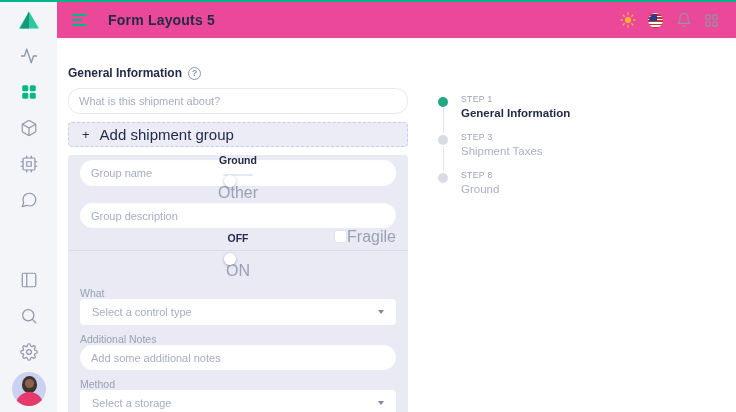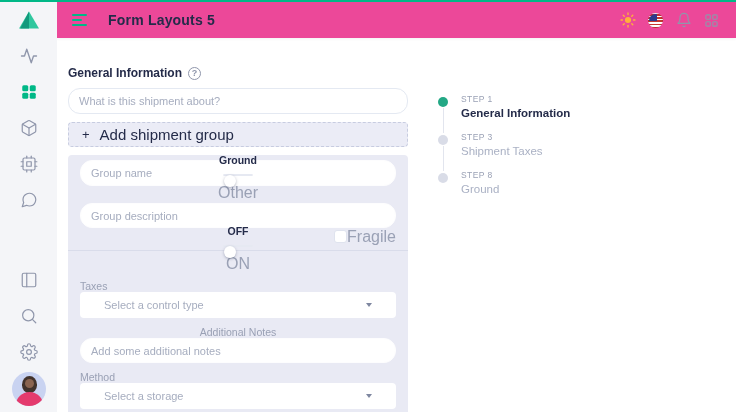--- a/index.html
+++ b/index.html
@@ -56,21 +56,21 @@
   .toggle { width:30px; height:14px; border-radius:8px; background:#f7f8fb; border:1px solid #e6e9f2; position:relative; cursor:pointer; }
   .toggle-knob { position:absolute; left:0; top:0; width:12px; height:12px; border-radius:50%; background:#fff; box-shadow:0 1px 3px rgba(60,70,100,0.4); }
 
   .checkbox-row { display:flex; justify-content:flex-end; align-items:center; height:13px; }
   .checkbox { width:13px; height:13px; background:#fff; border:1px solid #dfe3ee; border-radius:3px; cursor:pointer; }
 
   .divider { height:1px; background:#d9dcea; margin:7px -12px 0; }
   .control-title { margin-top:9px; font-size:11.5px; font-weight:700; color:var(--text-dark,#242b49); height:12px; }
   .field-label { font-size:10.5px; color:var(--text-muted,#9aa1b5); height:11px; }
 
-  .select { height:26px; background:#fff; border-radius:4px; display:flex; align-items:center; justify-content:space-between; padding:0 24px; cursor:pointer; }
+  .select { height:26px; background:#fff; border-radius:4px; display:flex; align-items:center; justify-content:space-between; padding:0 12px; cursor:pointer; }
   .select-placeholder { font-size:11px; color:#a6adbf; }
   .caret { width:0; height:0; border-left:3.5px solid transparent; border-right:3.5px solid transparent; border-top:4px solid #7e87a0; }
 
   
   .stepper { position:absolute; left:381px; top:56px; width:175px; }
   .step { position:relative; padding-left:23px; padding-bottom:13px; cursor:pointer; }
   .step:not(:last-child)::after { content:""; position:absolute; left:4.5px; top:14px; bottom:-1px; width:1px; background:#e2e5ee; }
   .step-dot { position:absolute; left:0; top:3px; width:10px; height:10px; border-radius:50%; background:#d9dce7; z-index:1; }
   .step.active .step-dot { background:var(--accent-dot,#23a885); }
   .step-label { font-size:8.5px; color:var(--text-muted,#9aa1b5); letter-spacing:0.4px; }
@@ -231,35 +231,35 @@
       <input class="text-input" style="margin-top: 1px; height: 25px;" type="text" placeholder="Group description">
 
       <div class="checkbox-row" style="margin-top:2px;">
         <div class="checkbox"></div>
         <span class="lab-muted">Fragile</span>
       </div>
 
       <div class="divider"></div>
 
 
-      <div class="toggle-row" style="margin-top:8px;">
+      <div class="toggle-row" style="margin-top:15px;">
         <span class="lab-strong">OFF</span>
         <div class="toggle">
           <div class="toggle-knob"></div>
         </div>
         <span class="lab-muted">ON</span>
       </div>
 
-      <div class="field-label" style="margin-top:7px;">Taxes</div>
+      <div class="field-label" style="margin-top:7px;">What</div>
       <div class="select" style="margin-top:1px;">
         <span class="select-placeholder">Select a control type</span>
         <span class="caret"></span>
       </div>
 
-      <div class="field-label" style="margin-top:8px;text-align:center;">Additional Notes</div>
+      <div class="field-label" style="margin-top:8px;">Additional Notes</div>
       <input class="text-input" style="margin-top: 1px; height: 25px;" type="text" placeholder="Add some additional notes">
 
       <div class="field-label" style="margin-top:8px;">Method</div>
       <div class="select" style="margin-top:1px;">
         <span class="select-placeholder">Select a storage</span>
         <span class="caret"></span>
       </div>
     </div>
   </div>
 

